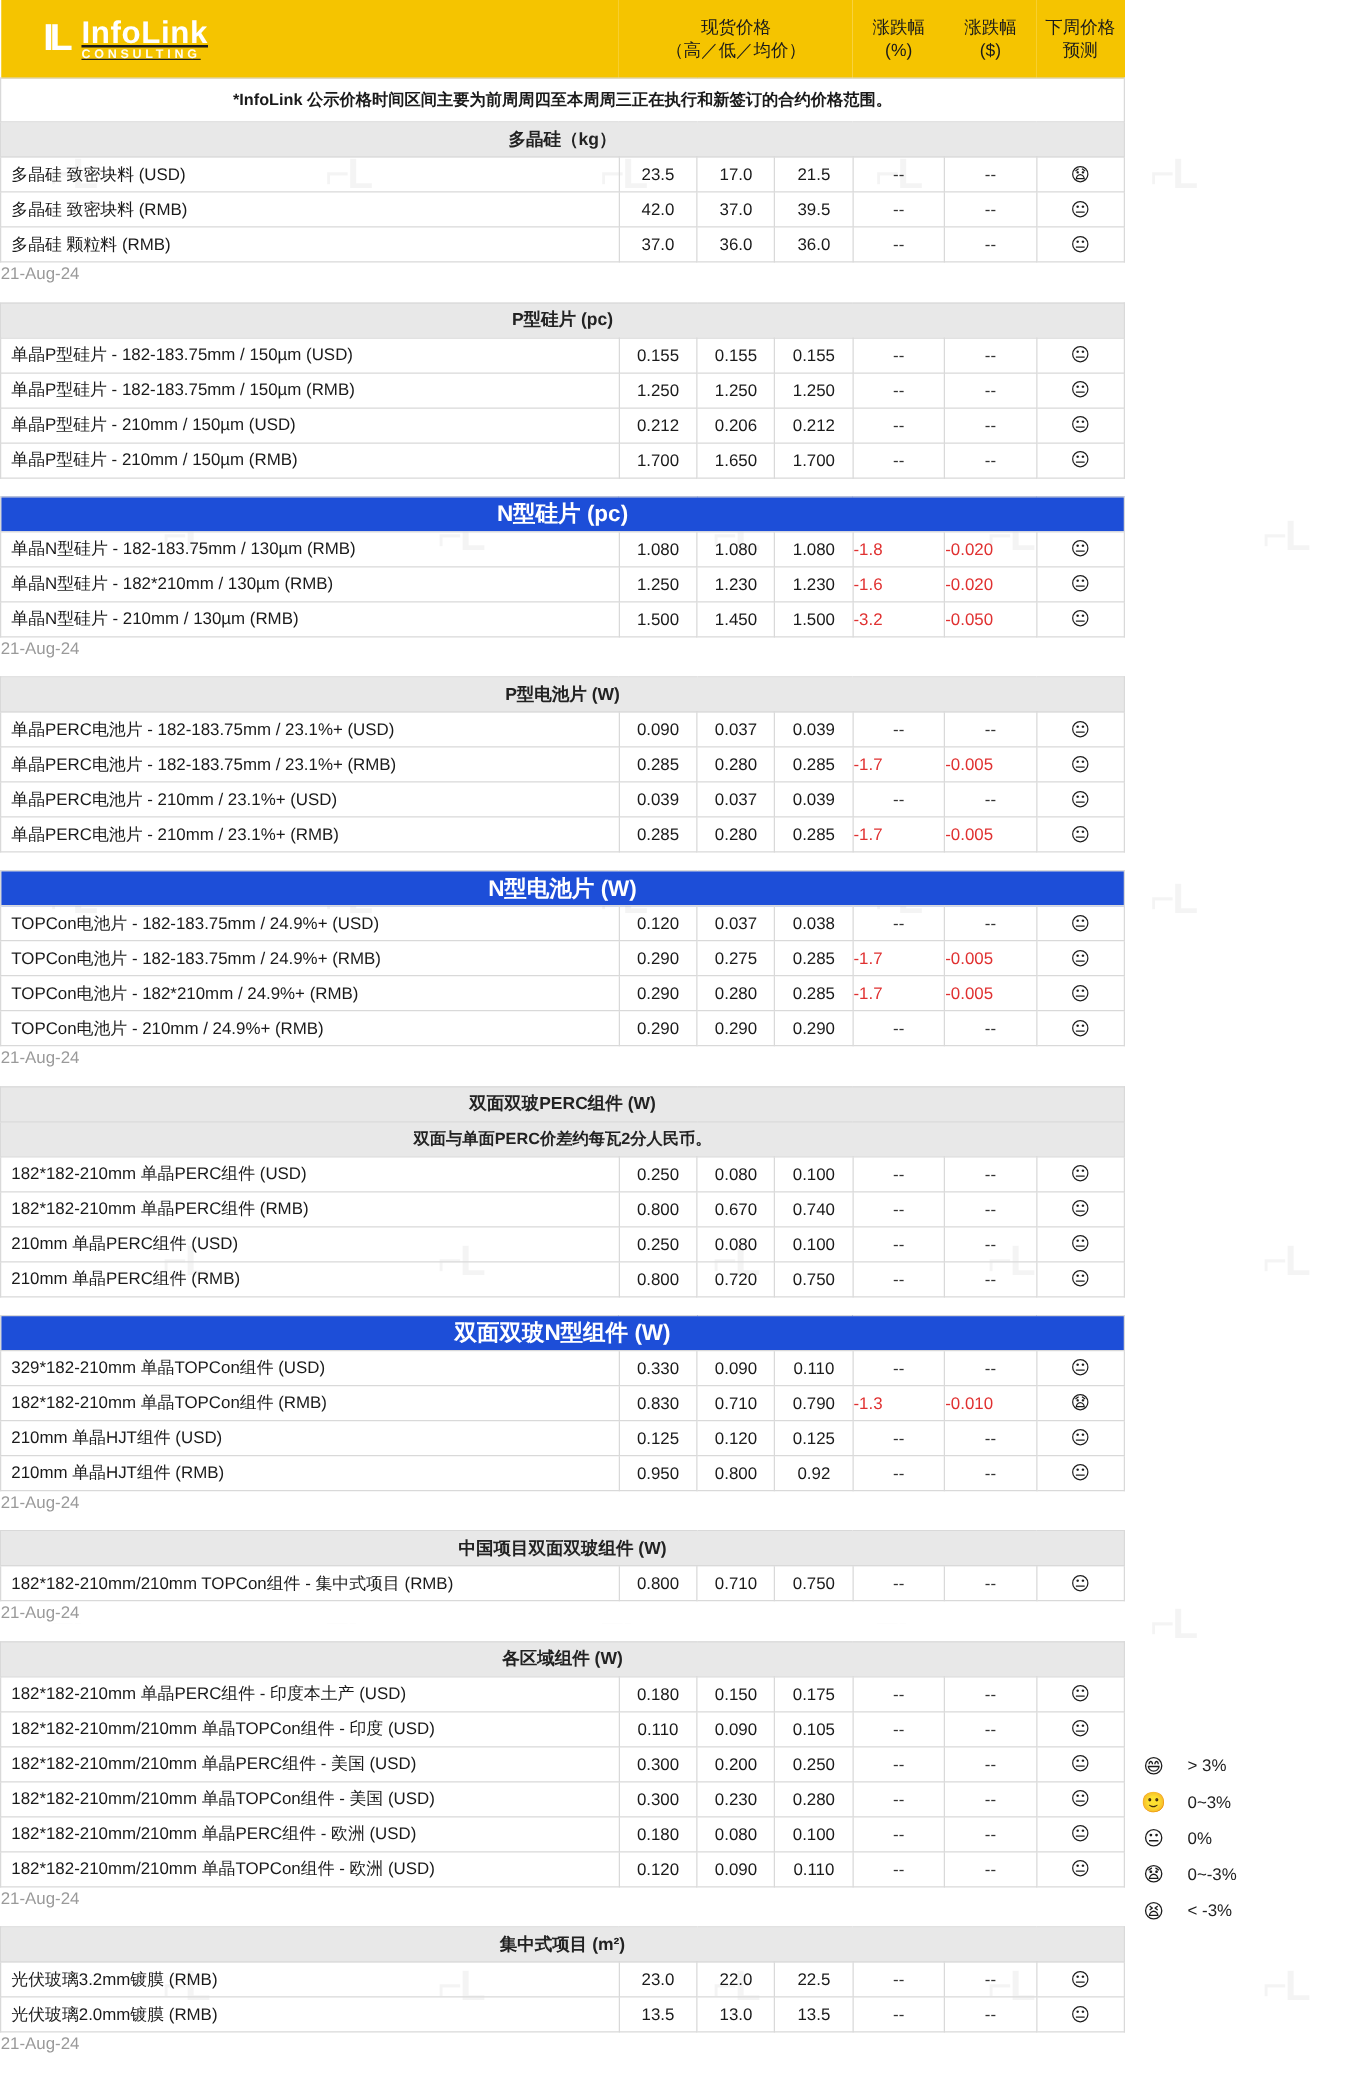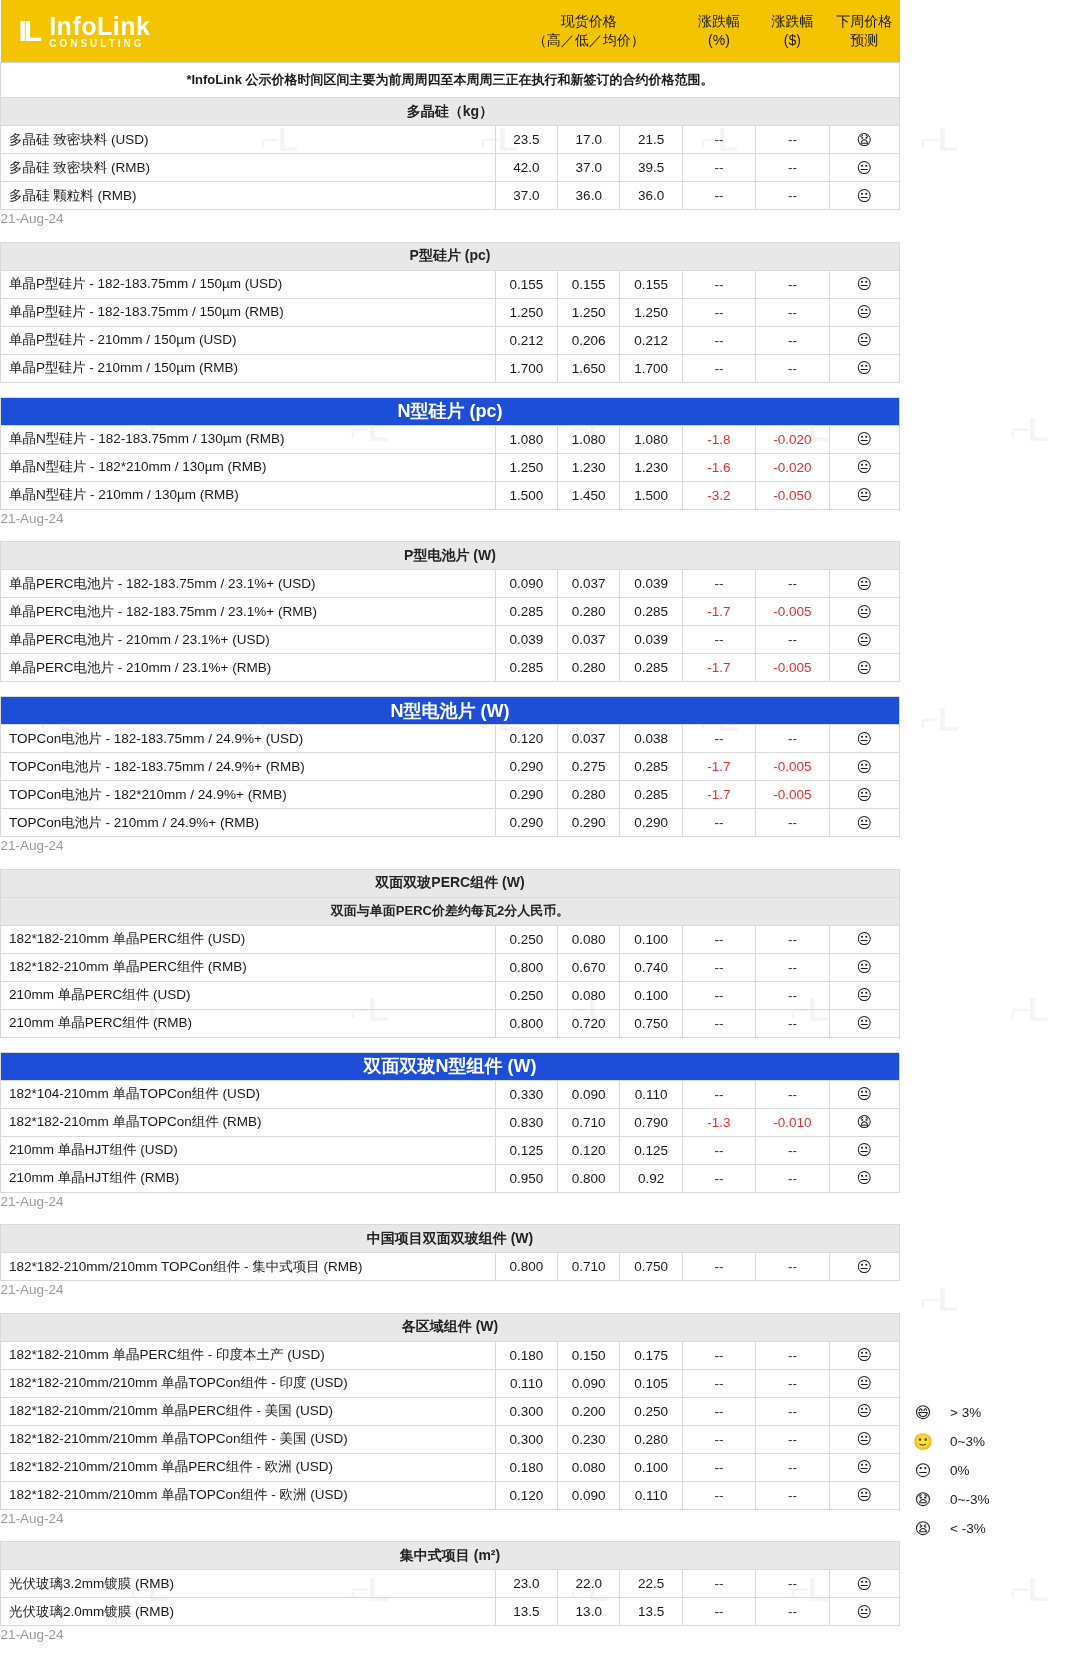--- a/index.html
+++ b/index.html
@@ -9,39 +9,39 @@
   
   .wm{position:absolute;inset:0;pointer-events:none;z-index:0;}
   .wm span{position:absolute;font-size:34px;font-weight:700;color:rgba(0,0,0,0.045);letter-spacing:-2px;}
 
   .content{position:relative;z-index:1;}
 
   table{border-collapse:collapse;width:900px;margin:0;table-layout:fixed;}
   td,th{border:1px solid #d9d9d9;font-size:13.5px;padding:0;}
 
   .hdr-row td{background:#f5c400;border:none;height:62px;vertical-align:middle;}
-  .logo-cell{width:492px;padding-left:18px;}
+  .logo-cell{width:492px;padding-left:34px;}
   .logo-wrap{display:flex;align-items:center;gap:10px;}
   .logo-mark{font-size:30px;font-weight:800;color:#fff;letter-spacing:-3px;line-height:1;}
-  .logo-txt{line-height:1.05;}
+  .logo-txt{line-height:1.05;text-decoration:underline;}
   .logo-txt .t1{font-size:25px;font-weight:800;color:#fff;letter-spacing:.5px;}
   .logo-txt .t2{font-size:10px;font-weight:700;color:#fff;letter-spacing:3px;opacity:.95;}
   .hdr-col{text-align:center;font-size:14px;font-weight:400;color:#1a1a1a;line-height:1.35;}
 
   .note td{height:34px;text-align:center;font-size:13px;font-weight:700;border:1px solid #d9d9d9;background:#fff;}
 
   .gap td{border:none;height:14px;background:#fff;}
 
   .sec td{background:#e8e8e8;text-align:center;font-weight:700;font-size:14px;height:27px;color:#222;}
   .sec-dark td{background:#1d4ed8;color:#fff;text-align:center;font-weight:700;font-size:18px;height:27px;}
   .subnote td{background:#e8e8e8;text-align:center;font-weight:700;font-size:13px;height:27px;color:#222;}
 
   .itm{height:27px;padding-left:8px;font-size:13.5px;}
   .num{text-align:center;font-size:13.5px;}
-  .neg{color:#e03131;text-align:center;font-size:13.5px;}
+  .neg{color:#e03131;font-size:13.5px;}
   .dash{text-align:center;color:#333;}
   .fc{text-align:center;font-size:15px;}
 
   .dateline{font-size:11px;color:#9a9a9a;padding:2px 0 0 6px;height:18px;}
   .dateline td{border:none;background:#fff;}
 
   .legend{position:absolute;right:18px;top:1398px;width:150px;z-index:2;}
   .legend .lg{display:flex;align-items:center;gap:16px;height:29px;}
   .legend .em{font-size:16px;width:22px;text-align:center;}
   .legend .lb{font-size:13.5px;color:#222;}
@@ -356,21 +356,21 @@
             <td class="dash">--</td>
             <td class="fc">😐</td>
           </tr>
           <tr class="gap">
             <td colspan="7"></td>
           </tr>
           <tr class="sec-dark">
             <td colspan="7">双面双玻N型组件 (W)</td>
           </tr>
           <tr>
-            <td class="itm">182*104-210mm 单晶TOPCon组件 (USD)</td>
+            <td class="itm">329*182-210mm 单晶TOPCon组件 (USD)</td>
             <td class="num">0.330</td>
             <td class="num">0.090</td>
             <td class="num">0.110</td>
             <td class="dash">--</td>
             <td class="dash">--</td>
             <td class="fc">😐</td>
           </tr>
           <tr>
             <td class="itm">182*182-210mm 单晶TOPCon组件 (RMB)</td>
             <td class="num">0.830</td>

